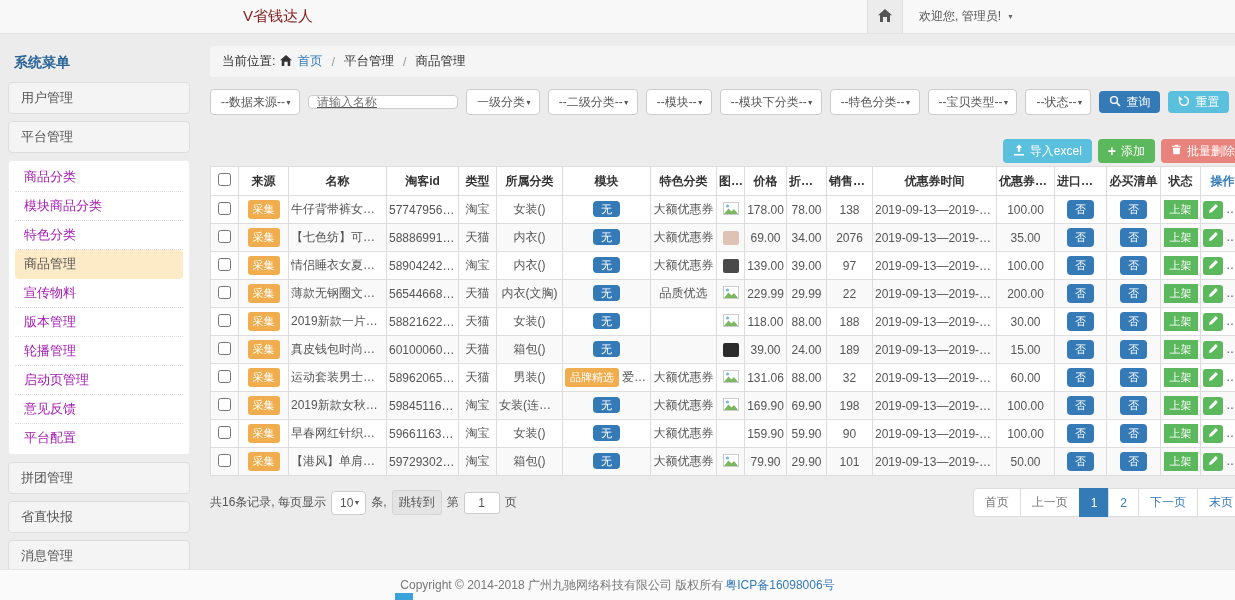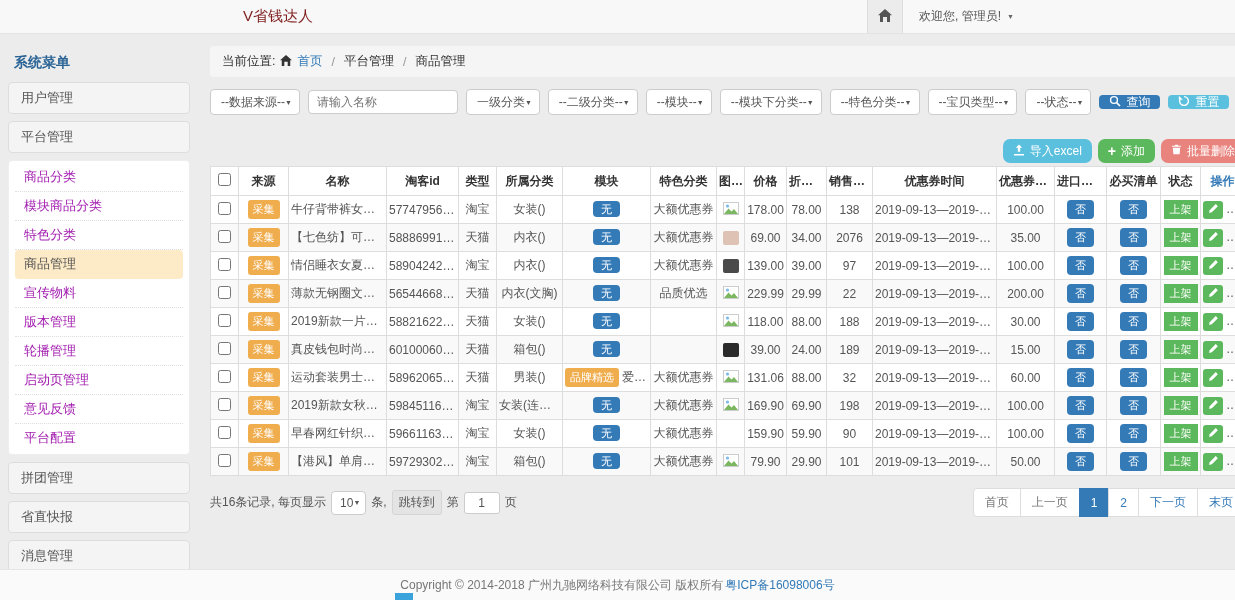--- a/index.html
+++ b/index.html
@@ -22,30 +22,30 @@
   .submenu-link.active{background:#fdeac6;border-radius:4px;color:#555;border-bottom-color:transparent;}
   .content{flex:1;margin-left:20px;margin-right:0;}
   
   .breadcrumb{background:#f5f5f5;border-radius:4px;padding:7px 12px;font-size:12.5px;color:#333;display:flex;align-items:center;gap:5px;margin-bottom:12px;}
   .bc-home{color:#337ab7;cursor:pointer;text-decoration:none;}
   .bc-sep{color:#999;margin:0 4px;}
   
   .filters{display:flex;align-items:center;gap:8px;}
   .sel{border:1px solid #ccc;border-radius:4px;background:#fff;height:26px;display:inline-flex;align-items:center;justify-content:space-between;gap:0;padding:0 7px 0 10px;font-size:12px;color:#555;cursor:pointer;box-sizing:border-box;}
   .sel .caret{font-size:7px;color:#555;}
-  .txt-input{height:24px;border:1px solid #ccc;border-radius:4px;padding:0 8px;width:150px;font-size:12px;color:#555;box-sizing:border-box;}
-  .btn{display:inline-flex;align-items:center;gap:5px;border:none;border-radius:4px;color:#fff;font-size:12px;height:14px;padding:0 10px;cursor:pointer;}
+  .txt-input{height:14px;border:1px solid #ccc;border-radius:4px;padding:0 8px;width:150px;font-size:12px;color:#555;box-sizing:border-box;text-decoration:underline;}
+  .btn{display:inline-flex;align-items:center;gap:5px;border:none;border-radius:4px;color:#fff;font-size:12px;height:22px;padding:0 10px;cursor:pointer;}
   .btn.primary{background:#337ab7;}
   .btn.info{background:#5bc0de;}
   .btn.success{background:#5cb85c;}
   .btn.softdanger{background:#e8837e;}
   .btn .plus{font-size:14px;font-weight:bold;line-height:1;}
   
   .toolbar{display:flex;justify-content:flex-end;gap:6px;margin-top:24px;margin-bottom:3px;}
-  .toolbar .btn{height:24px;border-radius:7px;}
+  .toolbar .btn{height:24px;}
   
   table.grid{width:100%;border-collapse:collapse;table-layout:fixed;background:#fff;}
   .grid th,.grid td{border:1px solid #ddd;font-size:12px;color:#555;text-align:center;padding:4px 2px;overflow:hidden;white-space:nowrap;text-overflow:ellipsis;height:18px;vertical-align:middle;}
   .grid th{color:#333;font-weight:bold;padding:5px 2px;background:#fff;}
   .grid th.op{color:#337ab7;}
   .grid tbody tr:nth-child(even){background:#f9f9f9;}
   .badge-orange{background:#f0ad4e;color:#fff;border-radius:3px;padding:2px 5px;font-size:11px;display:inline-block;}
   .btn-blue-xs{background:#337ab7;color:#fff;border:none;border-radius:4px;padding:2px 8px;font-size:11px;cursor:pointer;}
   .btn-green-xs{background:#5cb85c;color:#fff;border:none;border-radius:0;padding:2px 6px;font-size:11px;cursor:pointer;}
   .icon-btn{width:20px;height:18px;border:none;border-radius:3px;display:inline-flex;align-items:center;justify-content:center;cursor:pointer;vertical-align:middle;}

